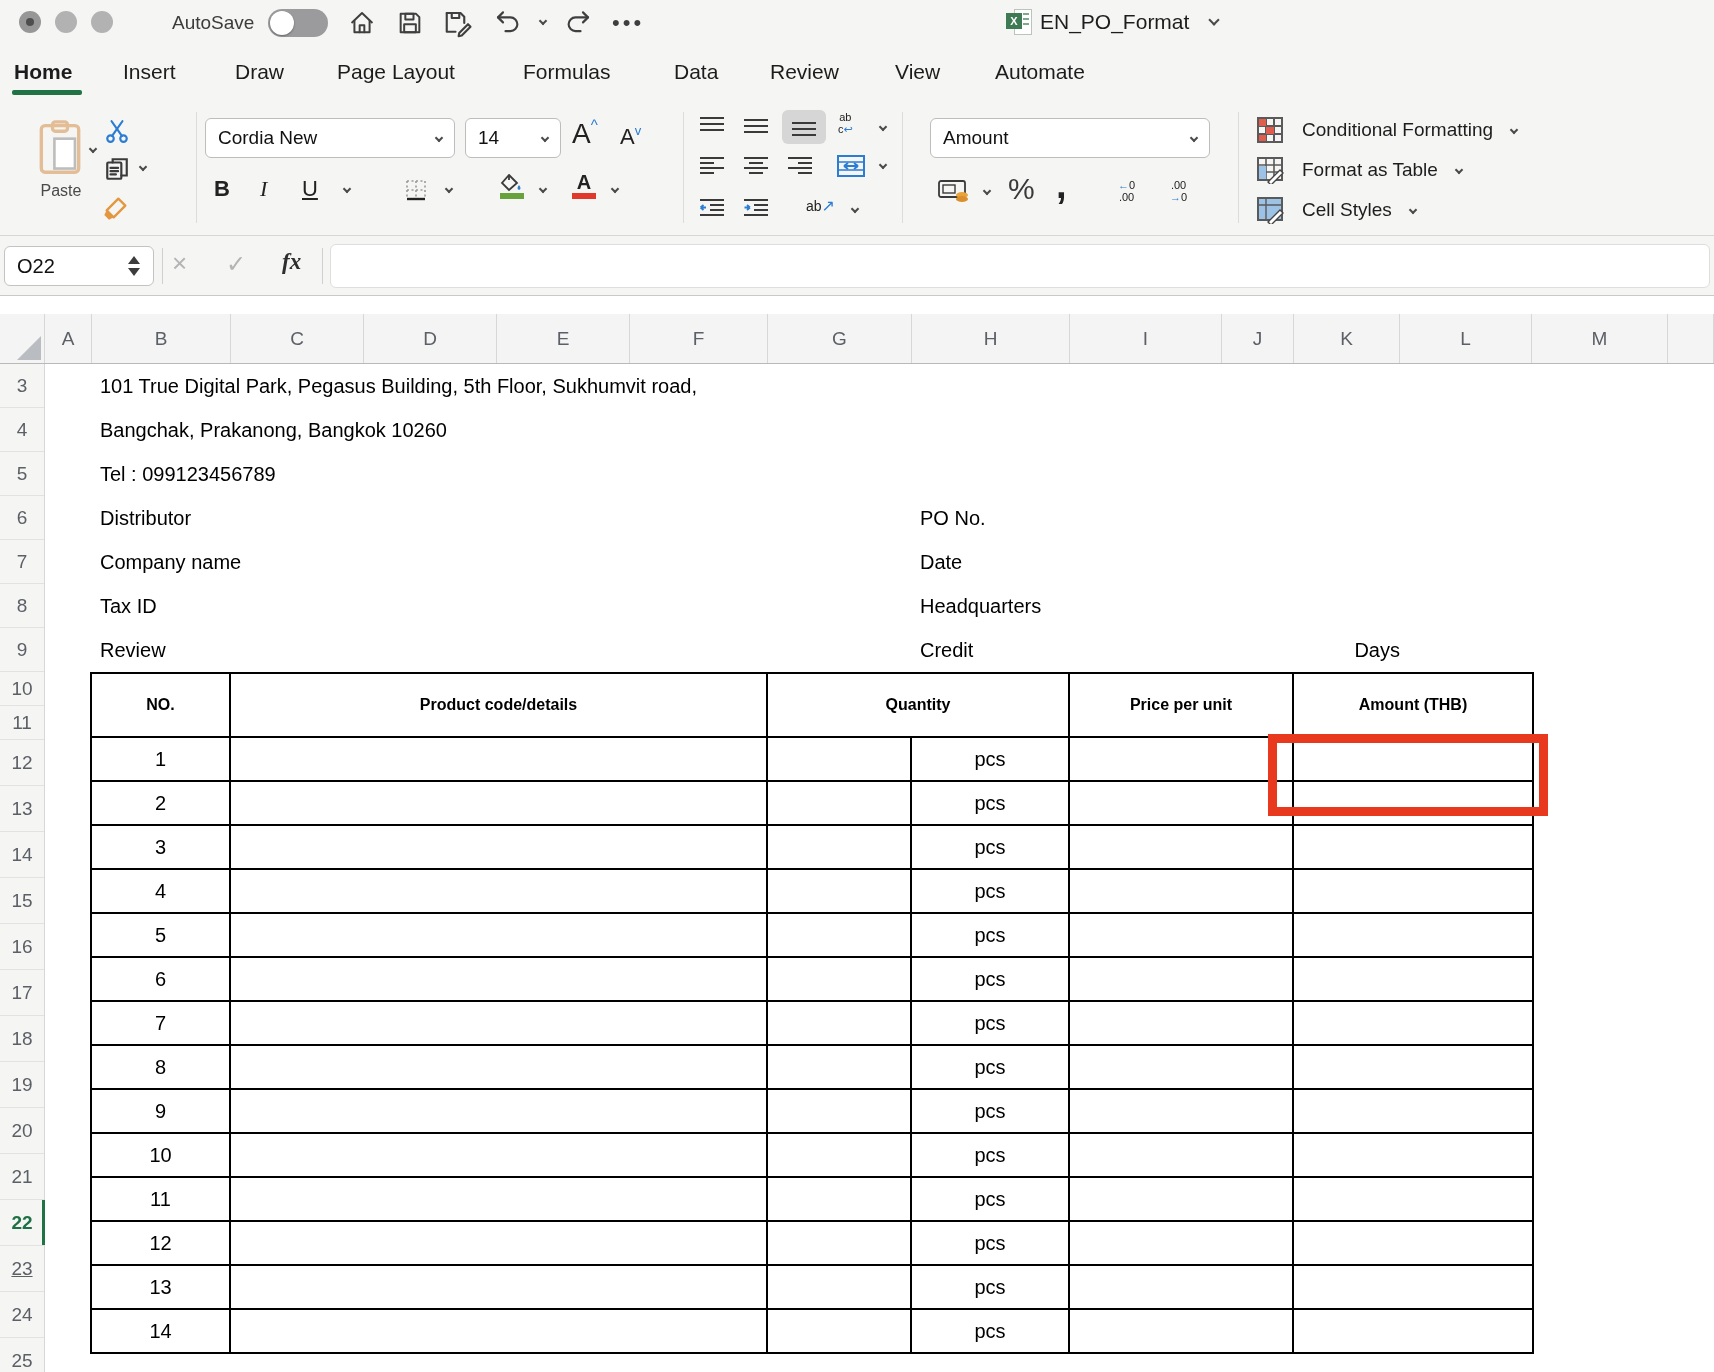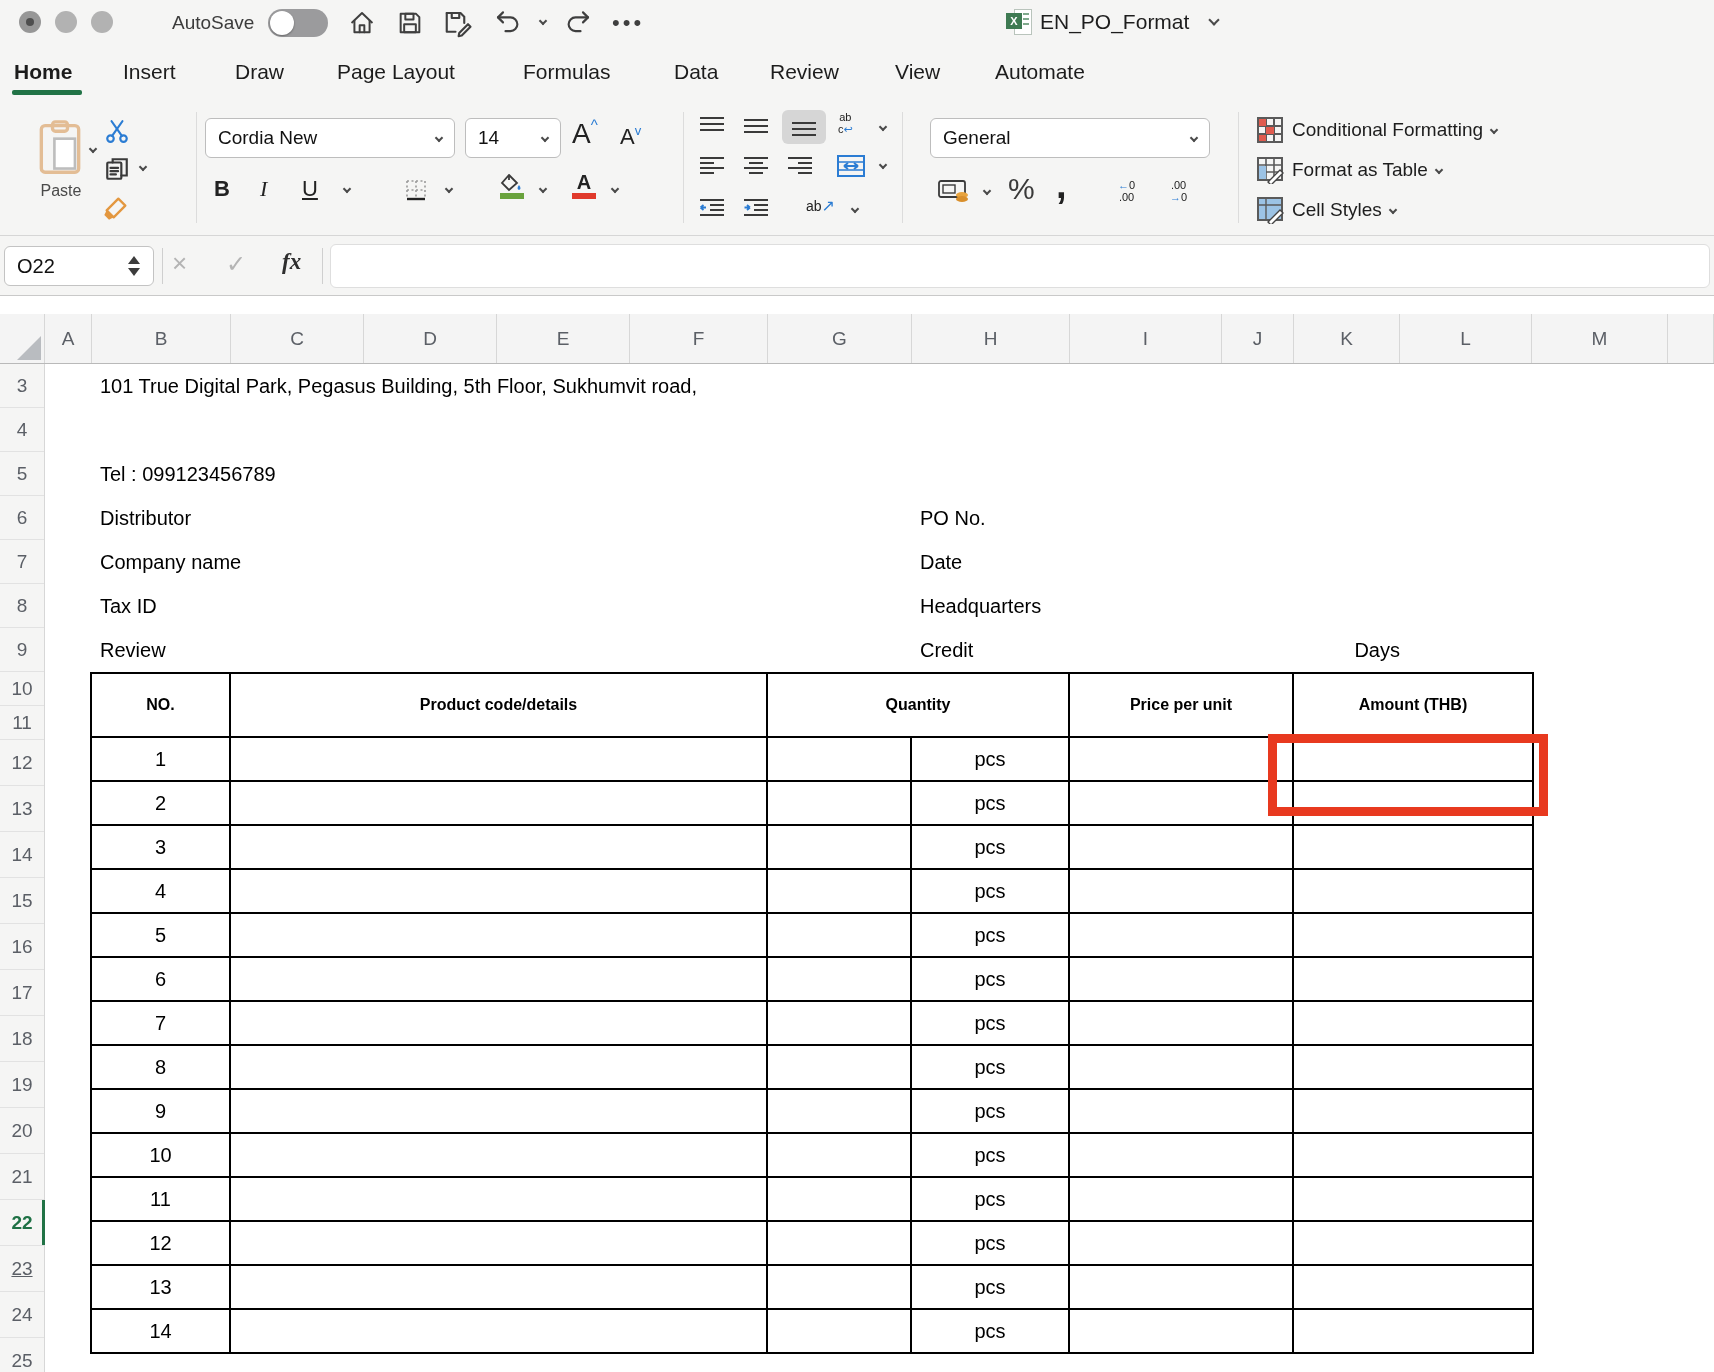--- a/index.html
+++ b/index.html
@@ -42,21 +42,21 @@
   .combo { position:absolute; height:40px; background:#fff; border:1px solid #bdbdbd; border-radius:6px;
            display:flex; align-items:center; justify-content:space-between; padding:0 12px; font-size:19px; color:#111; }
   .rbtn { position:absolute; display:flex; align-items:center; justify-content:center; }
   .rbtn svg { display:block; }
   .biu { font-size:22px; color:#222; }
   .color-bar { display:block; height:6px; width:24px; margin-top:1px; }
   .stack { display:flex; flex-direction:column; align-items:center; line-height:1; }
   .sel { background:#d6d6d6; border-radius:6px; }
   .tinytxt { font-size:11px; color:#222; line-height:1.05; }
   .bluetxt { color:#2b7cd3; }
-  .styles-row { position:absolute; left:1256px; height:32px; display:flex; align-items:center; gap:8px; }
+  .styles-row { position:absolute; left:1256px; height:32px; display:flex; align-items:center; gap:18px; }
   .styles-row .lbl { font-size:19px; color:#1d1d1d; }
 
   
   .fbar { position:absolute; top:236px; left:0; right:0; height:60px; border-bottom:1px solid #c9c9c9; }
   .namebox { position:absolute; left:4px; top:10px; width:150px; height:40px; background:#fff; border:1px solid #c3c3c3; border-radius:6px;
              font-size:20px; color:#111; display:flex; align-items:center; padding-left:12px; }
   .stepper { position:absolute; left:122px; top:0; width:22px; height:38px; display:flex; flex-direction:column; align-items:center; justify-content:center; gap:4px; }
   .tri-up { width:0; height:0; border-left:6px solid transparent; border-right:6px solid transparent; border-bottom:8px solid #3c3c3c; }
   .tri-dn { width:0; height:0; border-left:6px solid transparent; border-right:6px solid transparent; border-top:8px solid #3c3c3c; }
   .fdiv { position:absolute; top:12px; width:1px; height:36px; background:#cfcfcf; }
@@ -320,21 +320,21 @@
           <path d="M2.5 11.5 L8 11.5 M8 11.5 l-3 -2.5 M8 11.5 l-3 2.5" stroke="#2b7cd3" stroke-width="1.8" fill="none"></path>
         </svg>
     </div>
     <div class="rbtn tinytxt" style="left:806px; top:98px">
       <span style="font-size:14px">ab</span>
         <span class="bluetxt" style="font-size:16px">↗</span>
     </div>
     <span class="chev sm" style="position:absolute;left:852px;top:106px"></span>
 
     <div class="combo" style="left:930px; top:18px; width:280px">
-      <span>General</span>
+      <span>Amount</span>
         <span class="chev sm"></span>
     </div>
     <div class="rbtn" style="left:938px; top:78px">
       <svg width="32" height="26" viewBox="0 0 32 26">
           <rect x="1" y="3" width="26" height="16" rx="2" fill="none" stroke="#3a3a3a" stroke-width="1.8"></rect>
           <rect x="5" y="7" width="12" height="8" fill="none" stroke="#3a3a3a" stroke-width="1.4"></rect>
           <ellipse cx="24" cy="17" rx="6" ry="3" fill="#e8a33d"></ellipse>
           <ellipse cx="24" cy="21" rx="6" ry="3" fill="#d98f2b"></ellipse>
         </svg>
     </div>
@@ -438,20 +438,21 @@
         <div class="gutrow" style="height: 46px;">19</div>
         <div class="gutrow" style="height: 46px;">20</div>
         <div class="gutrow" style="height: 46px;">21</div>
         <div class="gutrow active" style="height: 46px;">22</div>
         <div class="gutrow" style="height: 46px; text-decoration: underline;">23</div>
         <div class="gutrow" style="height: 46px;">24</div>
         <div class="gutrow" style="height: 46px;">25</div>
       </div>
 
     <span class="cellspan" style="left:100px; top:76px">101 True Digital Park, Pegasus Building, 5th Floor, Sukhumvit road,</span>
+    <span class="cellspan" style="left:100px; top:120px">Bangchak, Prakanong, Bangkok 10260</span>
     <span class="cellspan" style="left:100px; top:164px">Tel : 099123456789</span>
     <span class="cellspan" style="left:100px; top:208px">Distributor</span>
     <span class="cellspan" style="left:100px; top:252px">Company name</span>
     <span class="cellspan" style="left:100px; top:296px">Tax ID</span>
     <span class="cellspan" style="left:100px; top:340px">Review</span>
     <span class="cellspan" style="left:920px; top:208px">PO No.</span>
     <span class="cellspan" style="left:920px; top:252px">Date</span>
     <span class="cellspan" style="left:920px; top:296px">Headquarters</span>
     <span class="cellspan" style="left:920px; top:340px">Credit</span>
     <span class="cellspan k-center" style="left:1294px; top:340px">Days</span>

